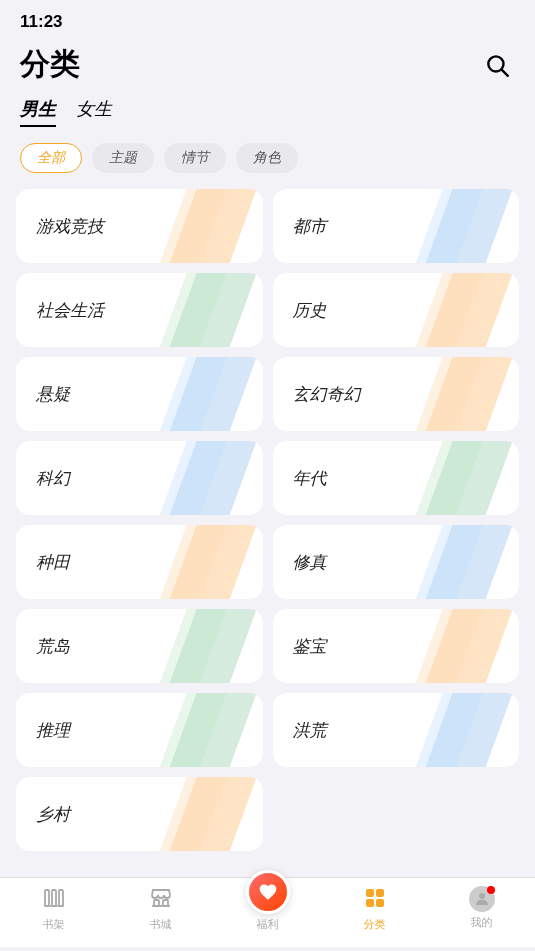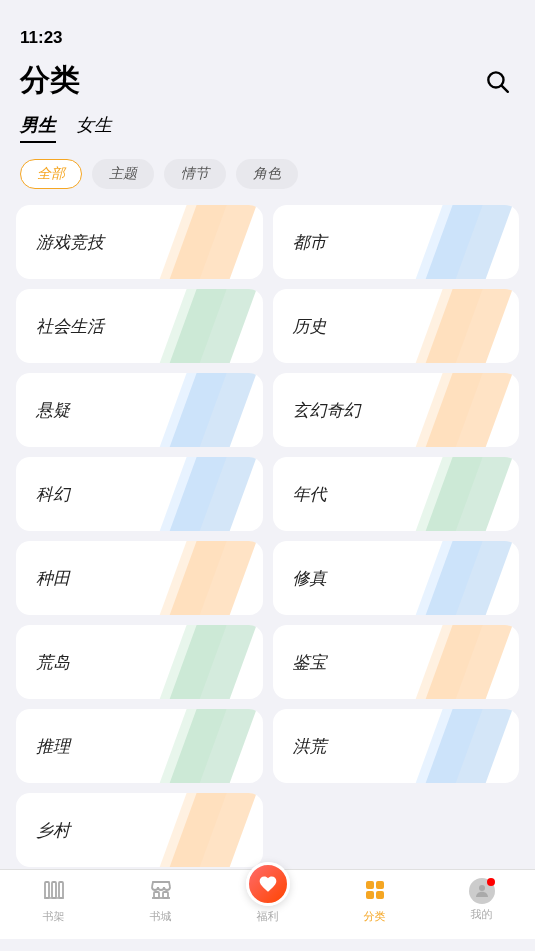--- a/index.html
+++ b/index.html
@@ -10,21 +10,20 @@
       background: #f2f2f7;
       font-family: -apple-system, "PingFang SC", "Helvetica Neue", sans-serif;
       position: relative;
       overflow-x: hidden;
     }
 
     
     .status-bar {
       background: #f2f2f7;
       padding: 12px 20px 4px;
-      margin-top: 16px;
     }
     .status-time {
       font-size: 17px;
       font-weight: 600;
       color: #000;
     }
 
     
     .header {
       background: #f2f2f7;
@@ -151,21 +150,21 @@
       height: 120%;
       top: -10%;
       right: 50px;
       transform: skewX(-20deg);
       border-radius: 4px;
     }
 
     
     .bottom-nav {
       position: fixed;
-      bottom: 12px;
+      bottom: 4px;
       width: 535px;
       background: #fff;
       border-top: 1px solid #e0e0e0;
       display: flex;
       height: 70px;
       align-items: flex-start;
       padding-top: 8px;
     }
     .nav-item {
       flex: 1;

